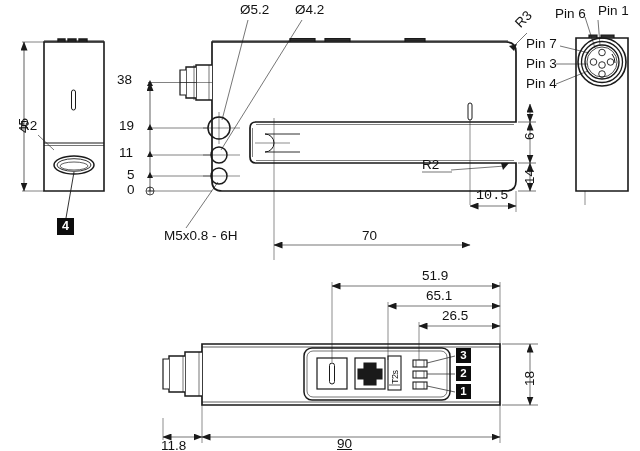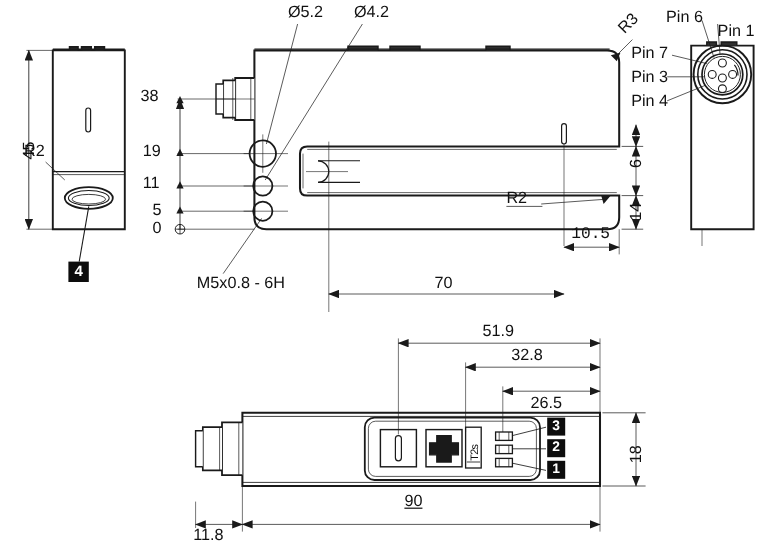--- a/index.html
+++ b/index.html
@@ -268,31 +268,31 @@
   <div class="lbl" style="left:512px;top:20px;transform:rotate(-45deg);transform-origin:left top;">R3</div>
   <div class="lbl" style="left:422px;top:157px;">R2</div>
 
   <div class="lbl vert" style="left:522px;top:140px;">6</div>
   <div class="lbl vert" style="left:522px;top:184px;">14</div>
 
   <div class="lbl" style="left:362px;top:228px;">70</div>
   <div class="lbl" style="left:476px;top:188px;font-family:Liberation Mono, monospace;">10.5</div>
 
   <div class="lbl" style="left:555px;top:6px;">Pin 6</div>
-  <div class="lbl" style="left:598px;top:18px;">Pin 1</div>
+  <div class="lbl" style="left:598px;top:3px;">Pin 1</div>
   <div class="lbl" style="left:526px;top:36px;">Pin 7</div>
   <div class="lbl" style="left:526px;top:56px;">Pin 3</div>
   <div class="lbl" style="left:526px;top:76px;">Pin 4</div>
 
-  <div class="lbl" style="left:402px;top:268px;">51.9</div>
-  <div class="lbl" style="left:426px;top:288px;">32.8</div>
-  <div class="lbl" style="left:442px;top:308px;margin-top:20px;">26.5</div>
+  <div class="lbl" style="left:422px;top:268px;">51.9</div>
+  <div class="lbl" style="left:426px;top:288px;">65.1</div>
+  <div class="lbl" style="left:442px;top:308px;">26.5</div>
   <div class="lbl vert" style="left:522px;top:386px;">18</div>
   <div class="lbl" style="left:161px;top:418px;margin-top:20px;">11.8</div>
-  <div class="lbl" style="left:337px;top:410px;text-decoration:underline;">90</div>
+  <div class="lbl" style="left:337px;top:436px;text-decoration:underline;">90</div>
 
   <div class="lbl vert" style="left:390px;top:384px;font-size:9px;letter-spacing:-0.5px;">T2s</div>
 
   <div class="badge" style="left:456px;top:348px;">3</div>
   <div class="badge" style="left:456px;top:366px;">2</div>
   <div class="badge" style="left:456px;top:384px;">1</div>
 
 </div>
 
 </body></html>

